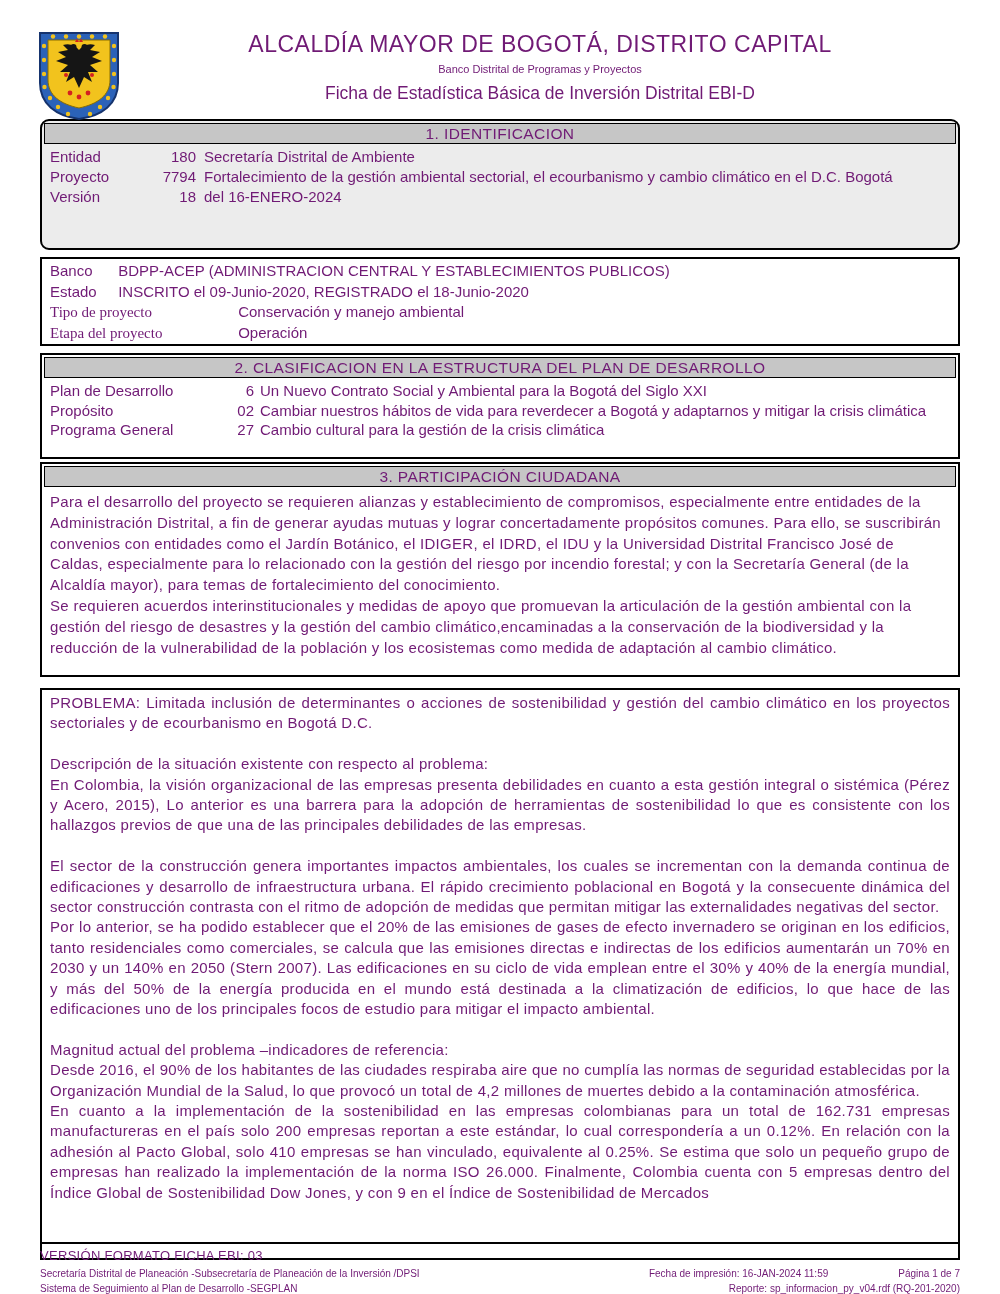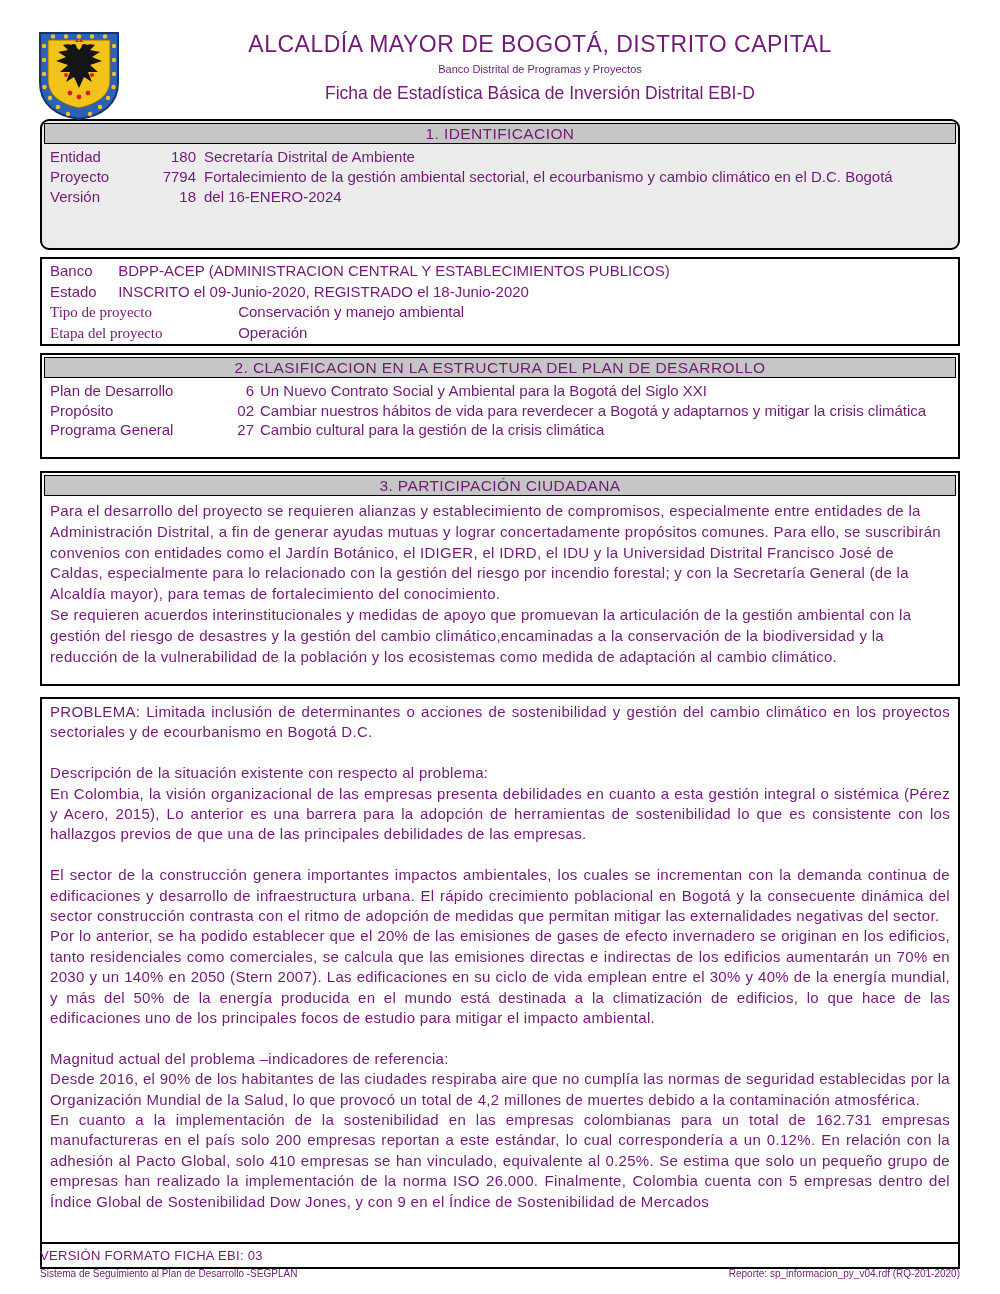--- a/index.html
+++ b/index.html
@@ -23,21 +23,21 @@
   .t3{font-size:17.5px;line-height:24px;}
   
   .box{border:2px solid #000;box-sizing:border-box;overflow:hidden;background:#fff;}
   .box-bar{
     margin:2px 2px 2px 2px;border:1px solid #000;background:#c6c6c6;
     text-align:center;font-size:15.5px;letter-spacing:.4px;
     height:19px;line-height:19px;
   }
   .s1{height:131px;margin-bottom:7px;background:#ececec;border-radius:9px;}
   .sb{height:89px;margin-bottom:7px;}
-  .s2{height:106px;margin-bottom:12px;}
+  .s2{height:106px;margin-bottom:3px;}
   .s3{height:215px;margin-bottom:11px;}
   .s4{height:572px;}
   
   .id-rows{padding:1px 8px 0 8px;font-size:15px;}
   .id-row{display:grid;grid-template-columns:92px 46px 1fr;column-gap:8px;line-height:20px;}
   .id-code{text-align:right;}
   .id-value{text-align:justify;}
   .bpin-row{border-top:2px solid #000;margin-top:2px;padding:1px 8px;font-size:15px;line-height:20px;}
   
   .b-rows{padding:2px 8px;font-size:15px;}
@@ -219,19 +219,24 @@
 
         <p class="para">En cuanto a la implementación de la sostenibilidad en las empresas colombianas para un total de 162.731 empresas manufactureras en el país solo 200 empresas reportan a este estándar, lo cual correspondería a un 0.12%. En relación con la adhesión al Pacto Global, solo 410 empresas se han vinculado, equivalente al 0.25%. Se estima que solo un pequeño grupo de empresas han realizado la implementación de la norma ISO 26.000. Finalmente, Colombia cuenta con 5 empresas dentro del Índice Global de Sostenibilidad Dow Jones, y con 9 en el Índice de Sostenibilidad de Mercados</p>
       </div>
   </section>
 
   <footer class="doc-footer">
     <div class="f-rule"></div>
     <div class="f-version">VERSIÓN FORMATO FICHA EBI: 03</div>
     <div class="f-small">
       <div class="f-row">
+        <span class="f-left">Secretaría Distrital de Planeación -Subsecretaría de Planeación de la Inversión /DPSI</span>
+        <span>Fecha de impresión:  16-JAN-2024 11:59</span>
+        <span class="f-pagina">Página  1 de 7</span>
+      </div>
+      <div class="f-row">
         <span class="f-left">Sistema de Seguimiento al Plan de Desarrollo -SEGPLAN</span>
         <span>Reporte: sp_informacion_py_v04.rdf (RQ-201-2020)</span>
       </div>
     </div>
   </footer>
 
 </div>
 
 </body></html>

